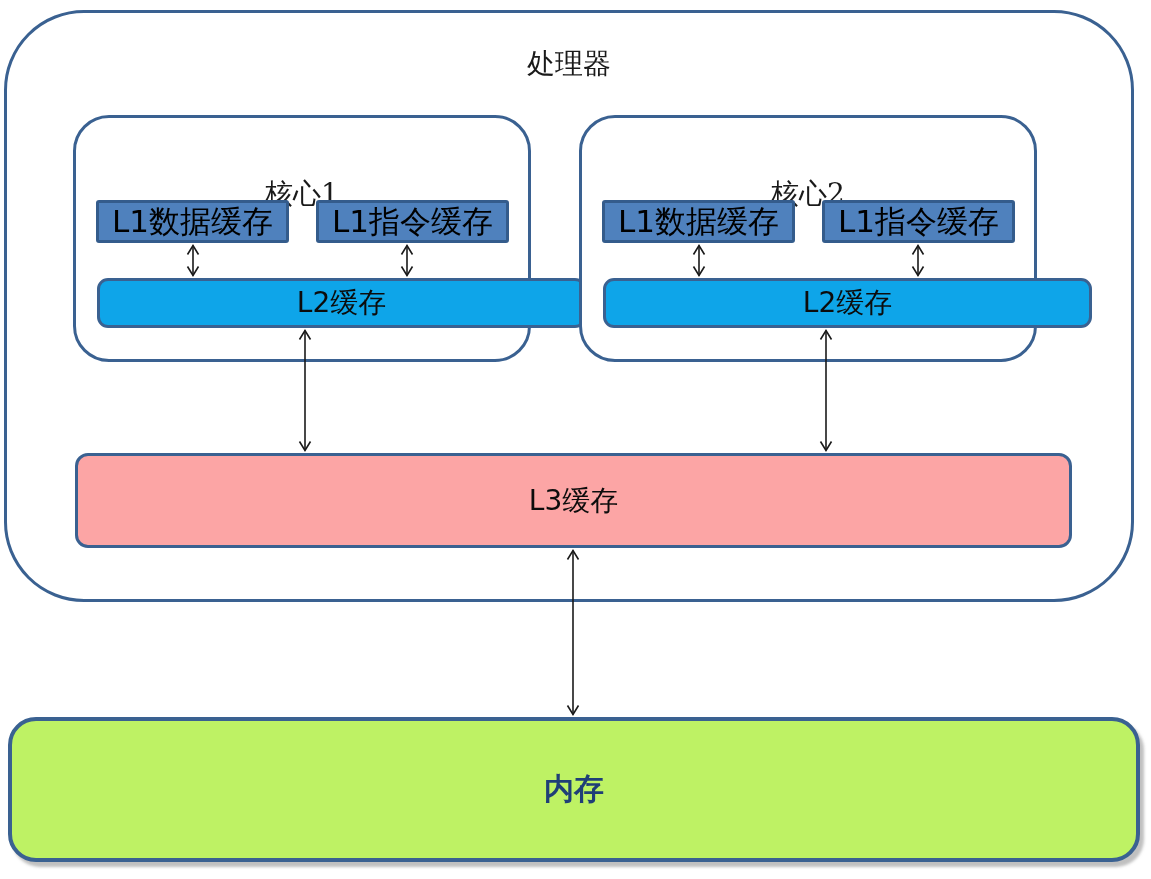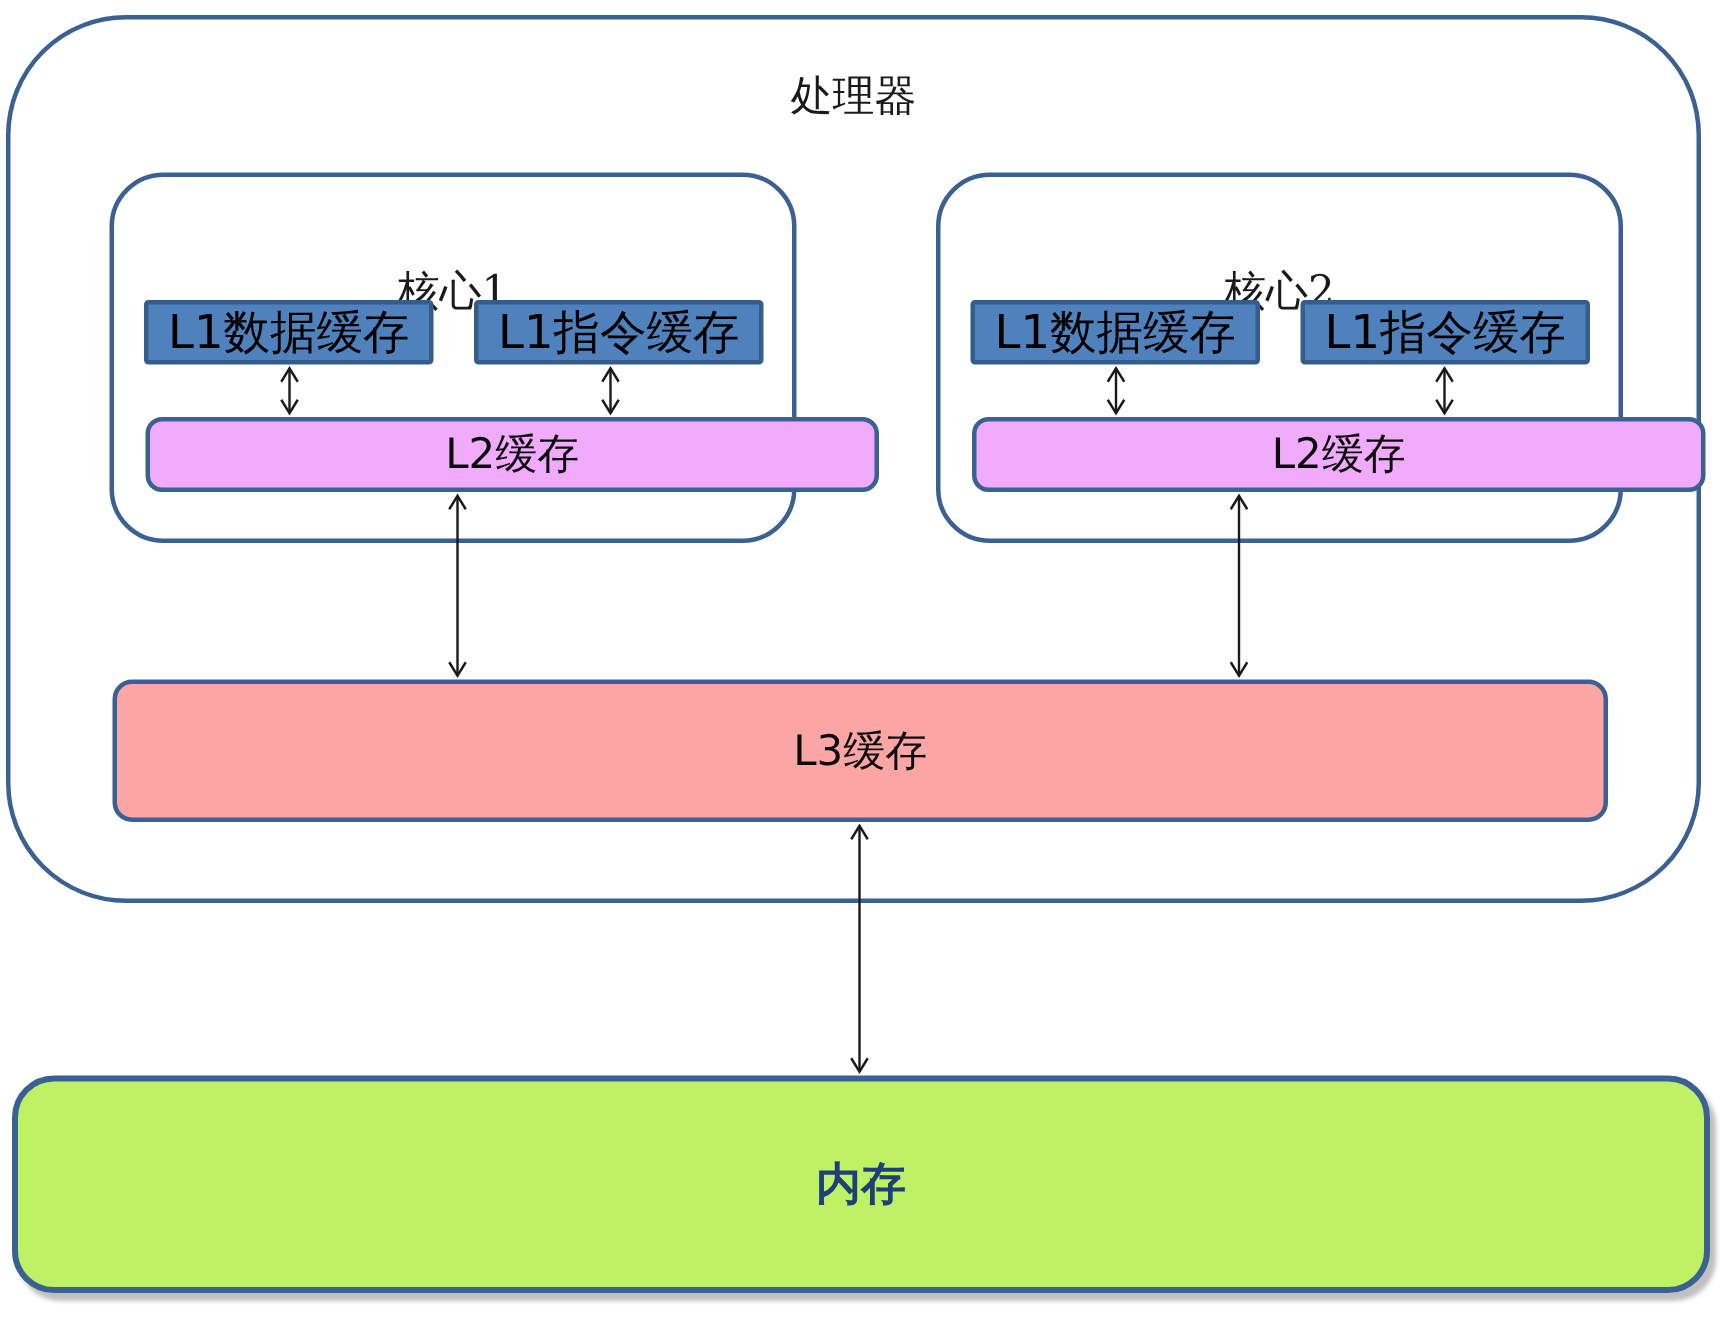--- a/index.html
+++ b/index.html
@@ -36,21 +36,21 @@
   
   .core {
     position: absolute;
     top: 102px;
     width: 458px; height: 247px;
     border: 3px solid #3A6191;
     border-radius: 36px;
     background: #ffffff;
   }
   .core-1 { left: 66px; }
-  .core-2 { left: 617px; }
+  .core-2 { left: 572px; }
   .core-title {
     position: absolute;
     left: 0; top: 16px;
     width: 100%;
     text-align: center;
     font-family: "DejaVu Serif", "Liberation Serif", serif;
     font-size: 28px;
     color: #1a1a1a;
     margin-top: 41px;
   }
@@ -69,21 +69,21 @@
     white-space: nowrap;
   }
   .l1-data  { left: 20px; }
   .l1-instr { left: 240px; }
 
   
   .l2 {
     position: absolute;
     left: 21px; top: 160px;
     width: 489px; height: 50px;
-    background: #f0abfc;
+    background: #0ea5e9;
     border: 3px solid #3A6191;
     border-radius: 11px;
     display: flex; align-items: center; justify-content: center;
     font-size: 28px;
     color: #0c0c0c;
   }
 
   
   .l3 {
     position: absolute;

